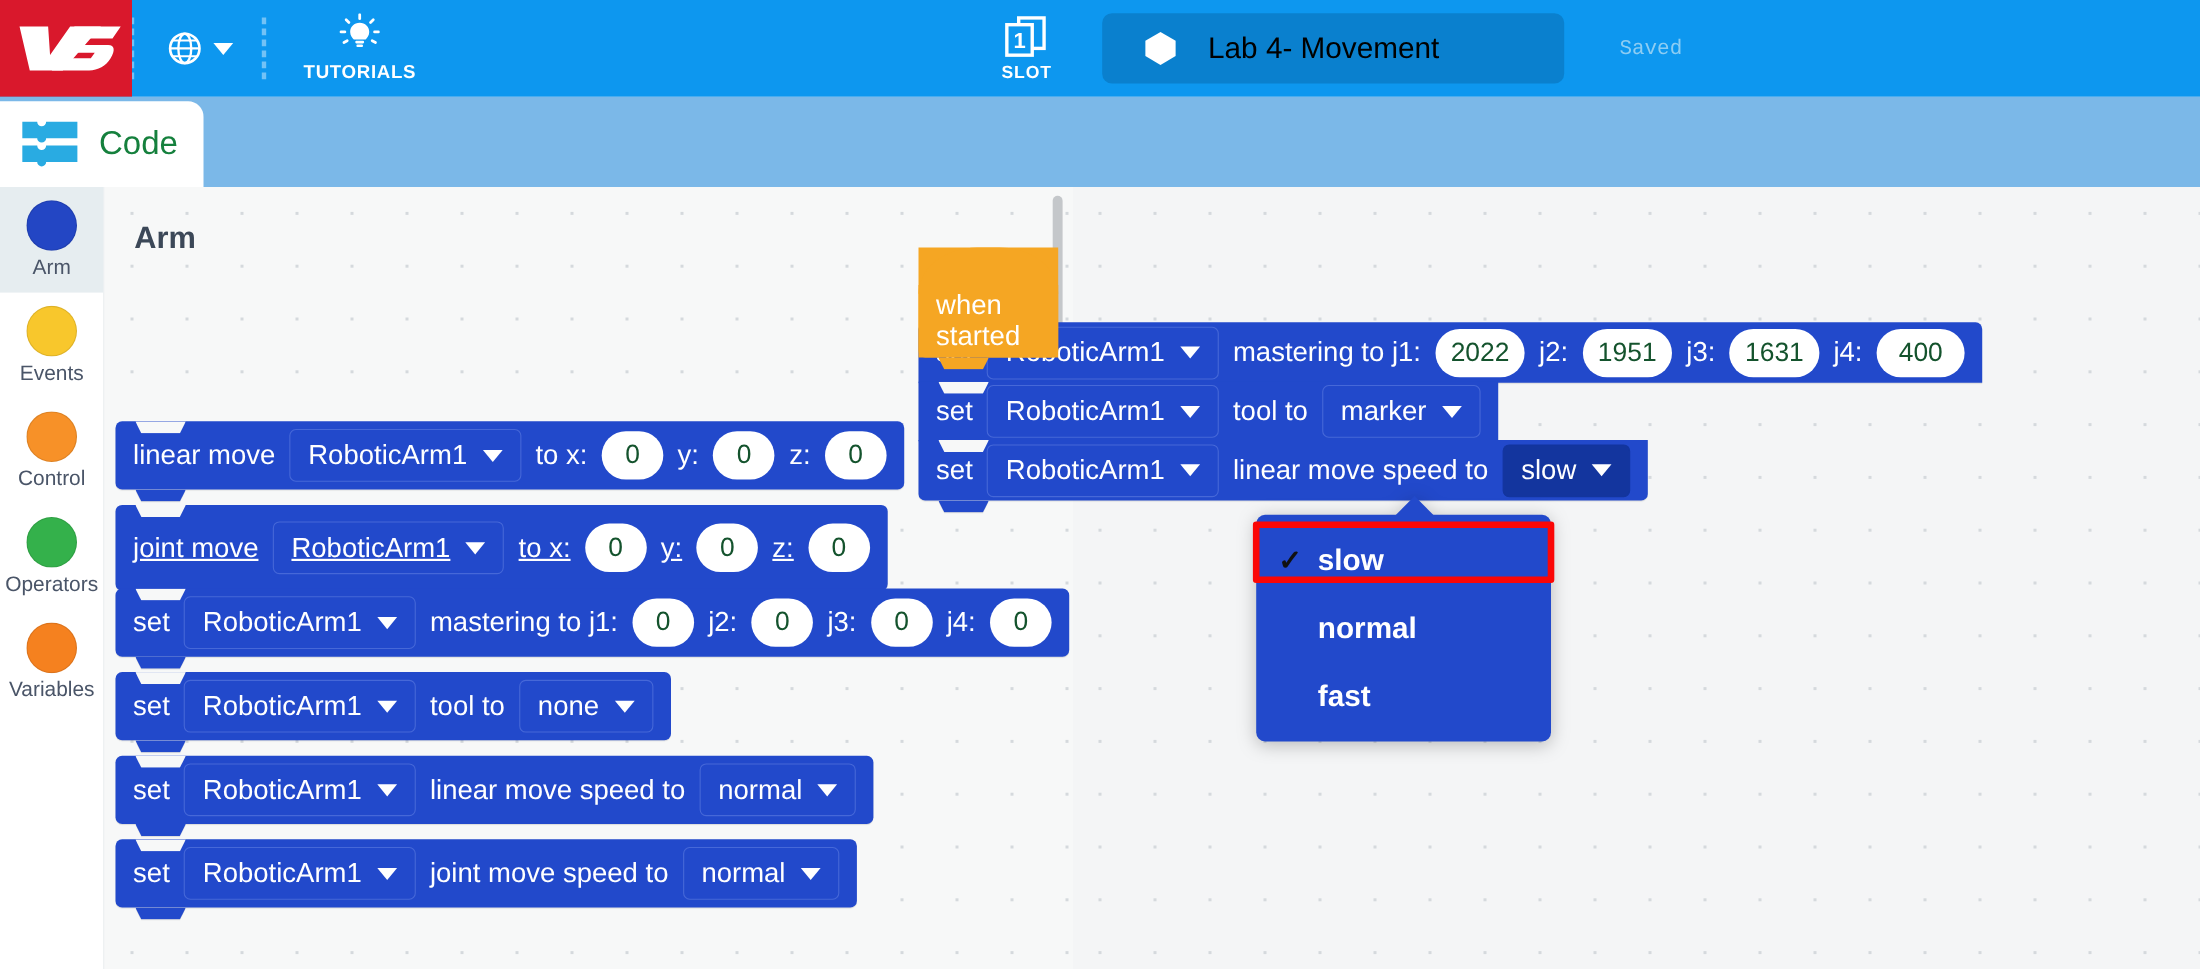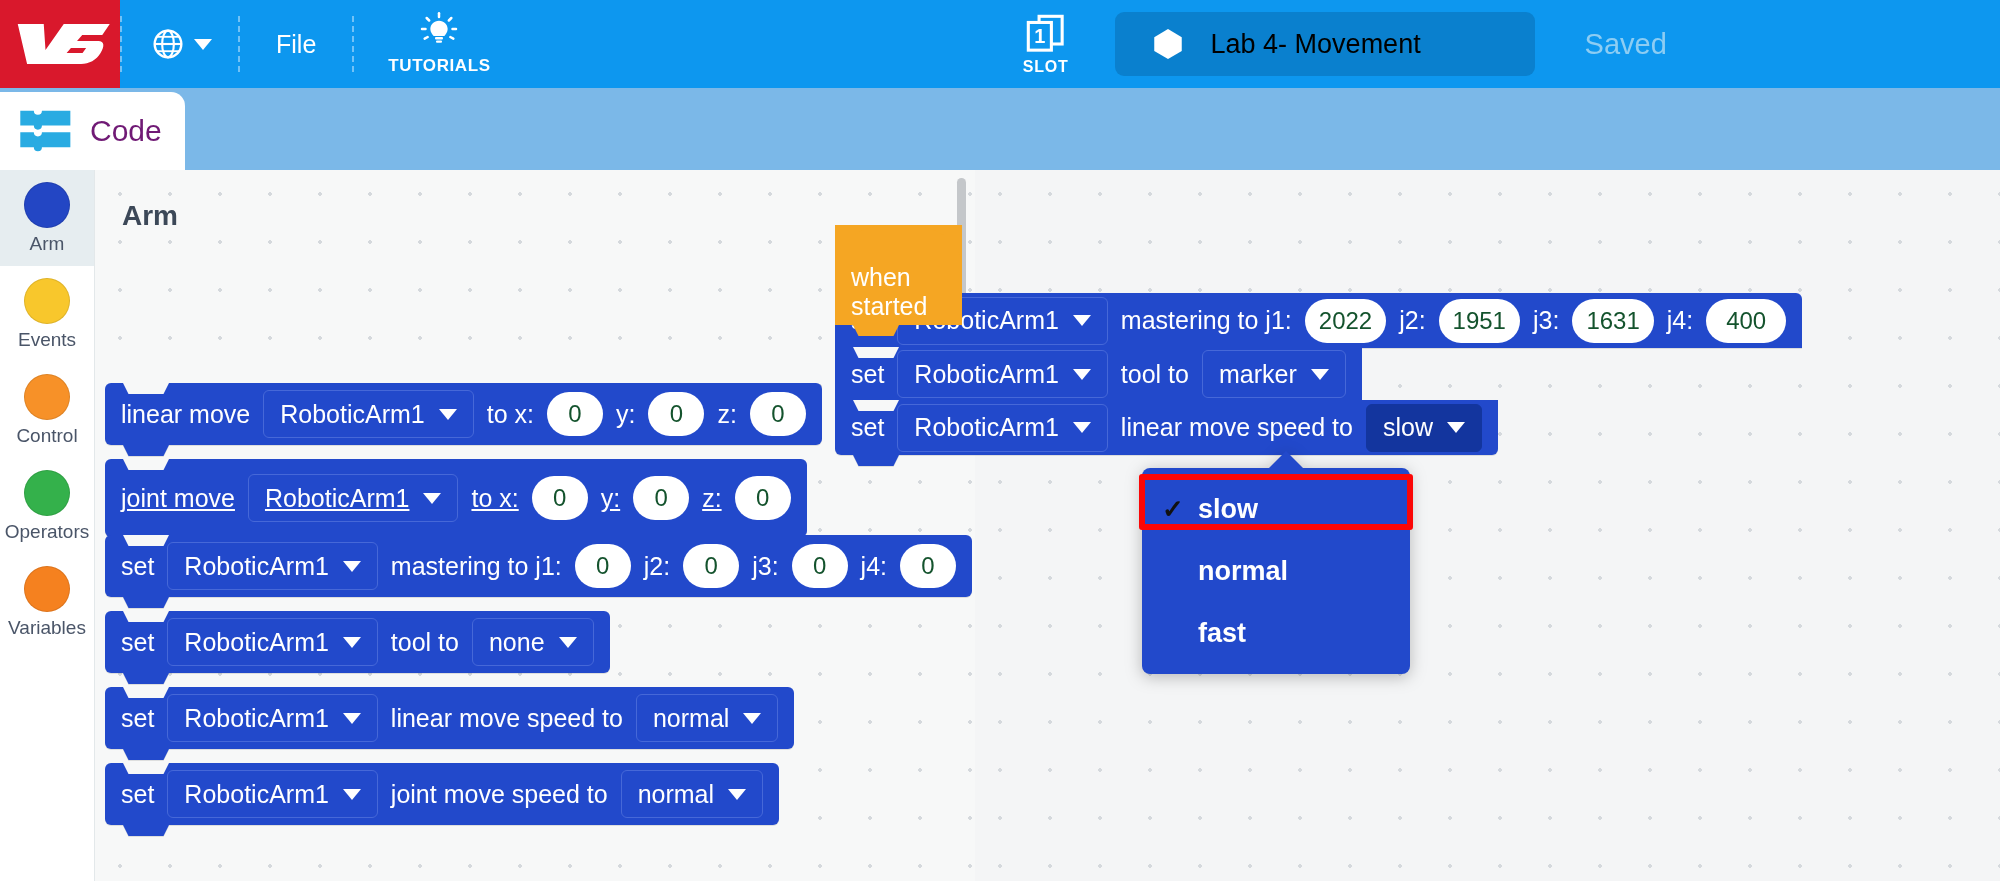--- a/index.html
+++ b/index.html
@@ -66,40 +66,40 @@
     margin-left: 28px;
     height: 64px; min-width: 420px;
     background: #0a80ce;
     border-radius: 9px;
     display: flex; align-items: center; gap: 28px;
     padding: 0 38px; cursor: pointer;
   }
   .hex-ic { width: 30px; height: 34px; display: block; }
   .project-name { color: #000000; font-size: 27px; }
   .saved-lbl {
-    margin-left: 50px; color: #8dcdf3; font-size: 29px;
+    margin-left: 50px; color: #8dcdf3; font-size: 19px; font-family: Liberation Mono, monospace;
   }
 
   
   .tabstrip {
     position: absolute; top: 88px; left: 0;
     width: 2000px; height: 82px;
     background: #7bb8e8;
   }
   .code-tab {
     position: absolute; left: 0; top: 4px;
     width: 185px; height: 78px;
     background: #ffffff;
     border-top-right-radius: 14px;
     display: flex; align-items: center; gap: 16px;
     padding-left: 18px;
     cursor: pointer;
   }
   .blocks-ic { width: 56px; height: 46px; display: block; }
-  .code-lbl { color: #701a75; font-size: 30px; }
+  .code-lbl { color: #15803d; font-size: 30px; }
 
   
   .rail {
     position: absolute; left: 0; top: 170px;
     width: 95px; height: 711px;
     background: #ffffff;
     border-right: 1px solid #e3e8ea;
     overflow: hidden;
   }
   .cat {
@@ -300,23 +300,20 @@
       <ellipse cx="12" cy="12" rx="4.4" ry="10" fill="none" stroke="#ffffff" stroke-width="1.6"></ellipse>
       <line x1="2" y1="12" x2="22" y2="12" stroke="#ffffff" stroke-width="1.6"></line>
       <line x1="3.6" y1="6.6" x2="20.4" y2="6.6" stroke="#ffffff" stroke-width="1.4"></line>
       <line x1="3.6" y1="17.4" x2="20.4" y2="17.4" stroke="#ffffff" stroke-width="1.4"></line>
     </svg>
     <span class="caret-dn"></span>
   </div>
 
   <div class="hdr-sep"></div>
 
-  <div class="hdr-btn file-btn">
-    <span>File</span>
-  </div>
 
   <div class="hdr-sep"></div>
 
   <div class="hdr-btn tutorials-btn">
     <svg class="bulb-ic" viewBox="0 0 24 24">
       <path d="M12 5.2c-3 0-5.2 2.2-5.2 5 0 2 1.2 3.2 2 4.2h6.4c.8-1 2-2.2 2-4.2 0-2.8-2.2-5-5.2-5z" fill="#ffffff"></path>
       <rect x="9.6" y="15" width="4.8" height="1.5" rx="0.6" fill="#ffffff"></rect>
       <rect x="10.2" y="17.1" width="3.6" height="1.4" rx="0.6" fill="#ffffff"></rect>
       <g stroke="#ffffff" stroke-width="1.5" stroke-linecap="round">
         <line x1="12" y1="0.8" x2="12" y2="3"></line>

